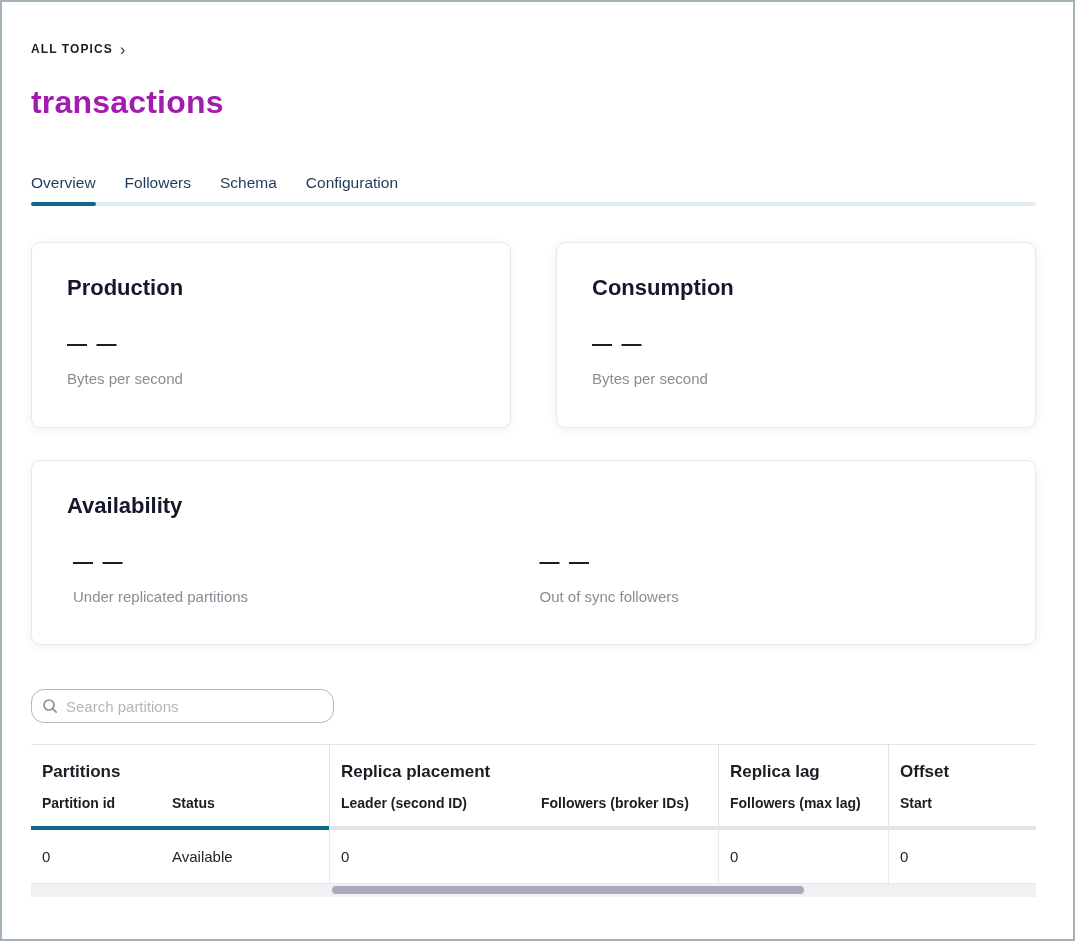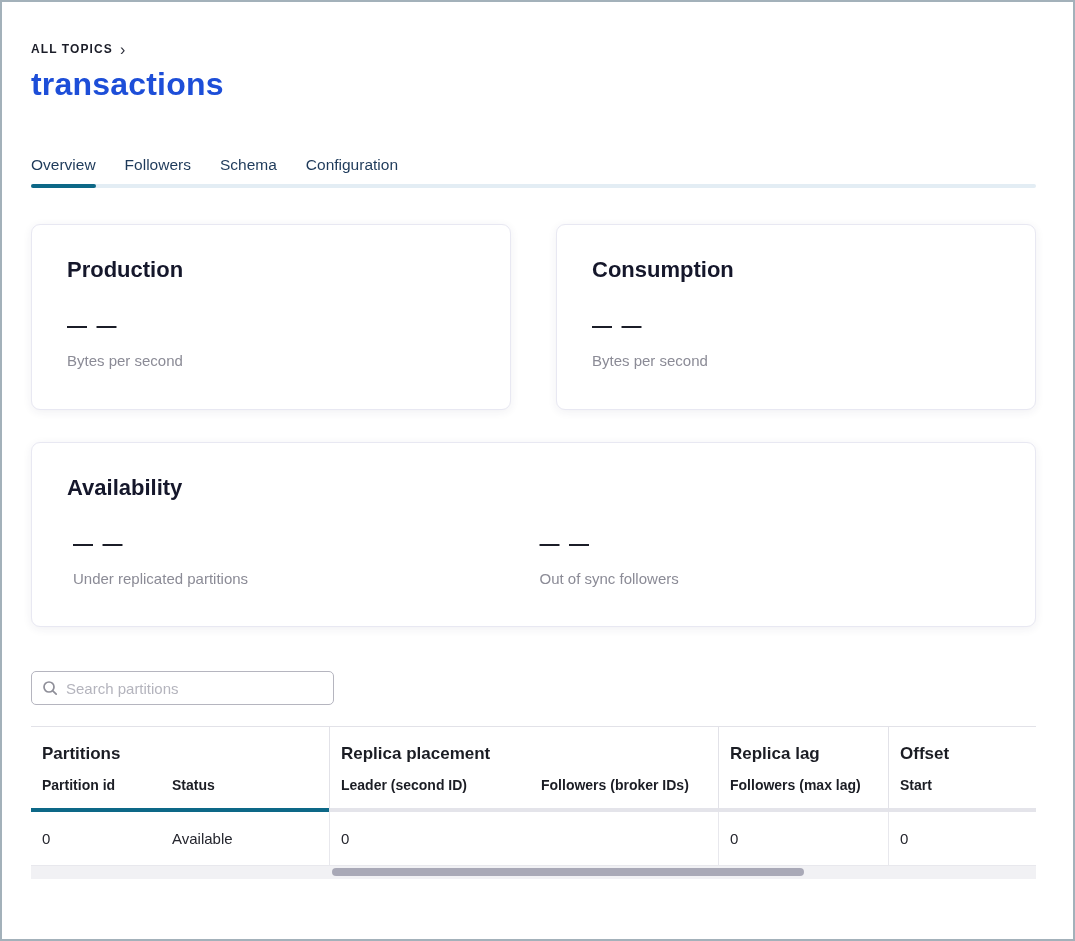--- a/index.html
+++ b/index.html
@@ -14,22 +14,22 @@
   .content { padding: 40px 37px 0 29px; }
 
   
   .breadcrumb {
     display: flex; align-items: flex-end; gap: 7px;
     font-size: 12px; font-weight: 700; letter-spacing: 1.1px;
     color: #1b1d28; cursor: pointer;
   }
   .breadcrumb .chev { font-size: 16px; font-weight: 400; letter-spacing: 0; line-height: 12px; color: #30323e; }
   .page-title {
-    margin-top: 10px;
-    font-size: 32px; font-weight: 700; color: #1d4ed8;
+    margin-top: 28px;
+    font-size: 32px; font-weight: 700; color: #a21caf;
     letter-spacing: .2px;
   }
 
   
   .tabs {
     margin-top: 53px;
     display: flex; gap: 29px;
     position: relative;
     font-size: 15.5px; color: var(--text-navy, #1e3a5a);
   }
@@ -63,21 +63,21 @@
     line-height: 20px;
   }
   .metric-label { margin-top: 17px; font-size: 15px; color: var(--text-gray, #8b8b96); }
   .metrics-grid { display: flex; }
   .metrics-grid .metric { width: 50%; padding-left: 6px; }
 
   
   .search-box {
     margin-top: 44px;
     width: 303px; height: 34px;
-    border: 1px solid #b5b5bf; border-radius: 5px;
+    border: 1px solid #b5b5bf; border-radius: 13px;
     display: flex; align-items: center; gap: 8px;
     padding: 0 10px; background: #fff;
   }
   .search-box input {
     border: none; outline: none; flex: 1;
     font-family: "Liberation Sans", sans-serif;
     font-size: 15px; color: #34343c; background: transparent;
   }
   .search-box input::placeholder { color: #b4b4bd; }
 

